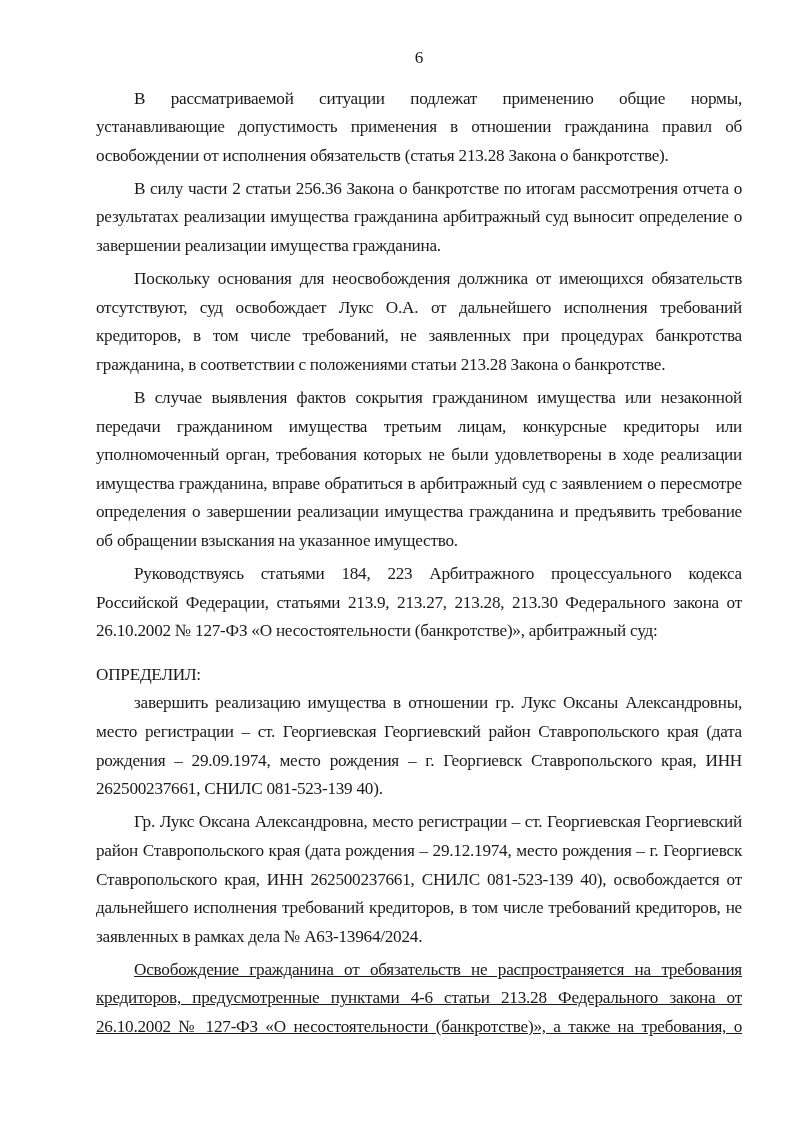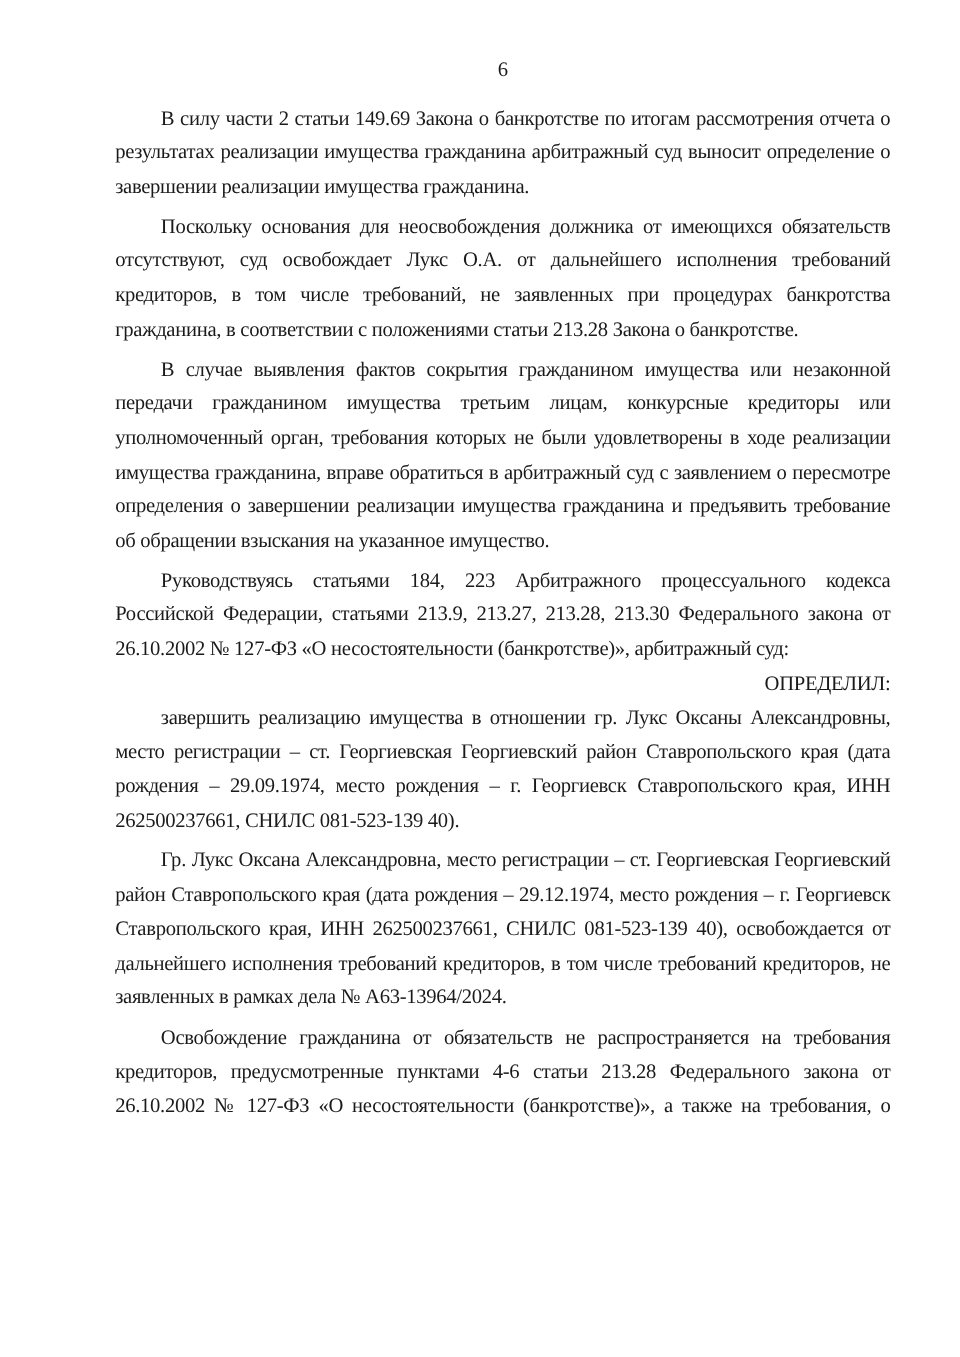--- a/index.html
+++ b/index.html
@@ -7,31 +7,32 @@
   .page {
     position: absolute; left: 96px; top: 44px; width: 646px;
     font-family: "Liberation Serif", serif;
     font-size: 17.2px;
     line-height: 28.6px;
     color: #1a1a1a;
     letter-spacing: -0.25px;
   }
   .page-num { text-align: center; margin-bottom: 12px; }
   p { margin: 0 0 4.5px 0; text-indent: 38px; text-align: justify; }
-  .center { text-align: right; text-indent: 0; margin: 0; }
+  .center { text-align: left; text-indent: 0; margin: 0; }
 </style>
 </head>
 <body>
 
 <div class="page">
   <div class="page-num">6</div>
 
-  <p>В силу части 2 статьи 149.69 Закона о банкротстве по итогам рассмотрения отчета о результатах реализации имущества гражданина арбитражный суд выносит определение о завершении реализации имущества гражданина.</p>
+  <p>В рассматриваемой ситуации подлежат применению общие нормы, устанавливающие допустимость применения в отношении гражданина правил об освобождении от исполнения обязательств (статья 213.28 Закона о банкротстве).</p>
+  <p>В силу части 2 статьи 256.36 Закона о банкротстве по итогам рассмотрения отчета о результатах реализации имущества гражданина арбитражный суд выносит определение о завершении реализации имущества гражданина.</p>
   <p>Поскольку основания для неосвобождения должника от имеющихся обязательств отсутствуют, суд освобождает Лукс О.А. от дальнейшего исполнения требований кредиторов, в том числе требований, не заявленных при процедурах банкротства гражданина, в соответствии с положениями статьи 213.28 Закона о банкротстве.</p>
   <p>В случае выявления фактов сокрытия гражданином имущества или незаконной передачи гражданином имущества третьим лицам, конкурсные кредиторы или уполномоченный орган, требования которых не были удовлетворены в ходе реализации имущества гражданина, вправе обратиться в арбитражный суд с заявлением о пересмотре определения о завершении реализации имущества гражданина и предъявить требование об обращении взыскания на указанное имущество.</p>
-  <p style="margin-bottom:0">Руководствуясь статьями 184, 223 Арбитражного процессуального кодекса Российской Федерации, статьями 213.9, 213.27, 213.28, 213.30 Федерального закона от 26.10.2002 № 127-ФЗ «О несостоятельности (банкротстве)», арбитражный суд:</p>
+  <p style="margin-bottom:15px">Руководствуясь статьями 184, 223 Арбитражного процессуального кодекса Российской Федерации, статьями 213.9, 213.27, 213.28, 213.30 Федерального закона от 26.10.2002 № 127-ФЗ «О несостоятельности (банкротстве)», арбитражный суд:</p>
 
   <div class="center">ОПРЕДЕЛИЛ:</div>
 
   <p>завершить реализацию имущества в отношении гр. Лукс Оксаны Александровны, место регистрации – ст. Георгиевская Георгиевский район Ставропольского края (дата рождения – 29.09.1974, место рождения – г. Георгиевск Ставропольского края, ИНН 262500237661, СНИЛС 081-523-139 40).</p>
   <p>Гр. Лукс Оксана Александровна, место регистрации – ст. Георгиевская Георгиевский район Ставропольского края (дата рождения – 29.12.1974, место рождения – г. Георгиевск Ставропольского края, ИНН 262500237661, СНИЛС 081-523-139 40), освобождается от дальнейшего исполнения требований кредиторов, в том числе требований кредиторов, не заявленных в рамках дела  № А63-13964/2024.</p>
-  <p style="text-align-last: justify;">Освобождение гражданина от обязательств не распространяется на требования кредиторов, предусмотренные пунктами 4-6 статьи 213.28 Федерального закона от 26.10.2002 № 127-ФЗ «О несостоятельности (банкротстве)», а также на требования, о</p>
+  <p style="text-align-last: justify; text-decoration: underline;">Освобождение гражданина от обязательств не распространяется на требования кредиторов, предусмотренные пунктами 4-6 статьи 213.28 Федерального закона от 26.10.2002 № 127-ФЗ «О несостоятельности (банкротстве)», а также на требования, о</p>
 </div>
 
 </body></html>

